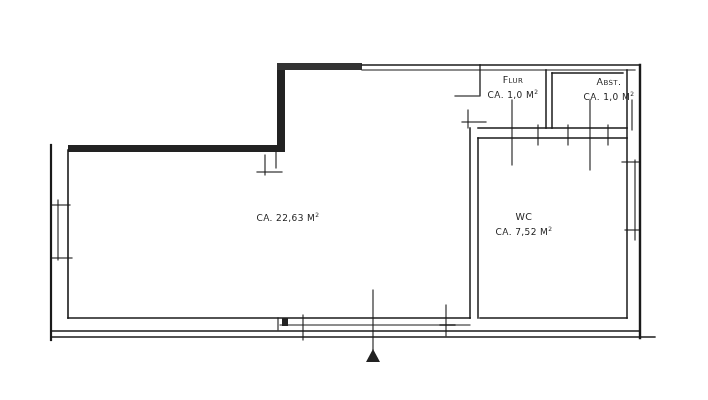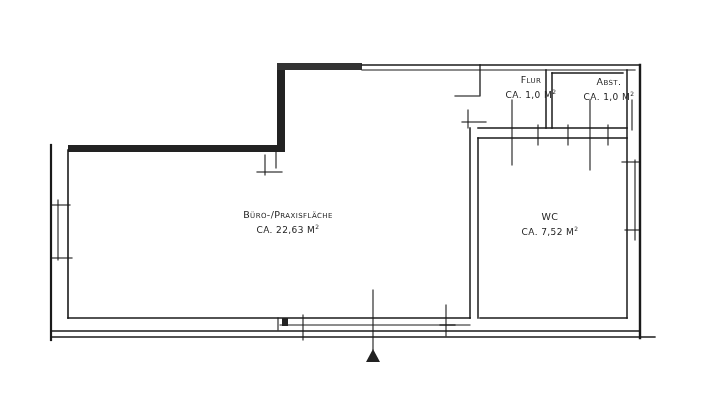--- a/index.html
+++ b/index.html
@@ -90,30 +90,29 @@
       <line x1="276" y1="152" x2="276" y2="168"></line>
       <line x1="278" y1="318" x2="278" y2="330"></line>
     </g>
     <rect x="282" y="318" width="6" height="8" fill="#222" stroke="none"></rect>
   </g>
 
   <polygon points="366,362 380,362 373,349" fill="#222"></polygon>
 </svg>
 
 <div class="label" style="left:213px; top:209px; width:150px;">
-  <span class="name">Büro-/Praxisfläche</span>
   <span class="area"><span>ca. 22,63 m</span><sup>2</sup></span>
 </div>
 
-<div class="label" style="left:496px; top:74px; width:70px;">
+<div class="label" style="left:478px; top:74px; width:70px;">
   <span class="name">Flur</span>
   <span class="area"><span>ca. 1,0 m</span><sup>2</sup></span>
 </div>
 
 <div class="label" style="left:574px; top:76px; width:70px;">
   <span class="name">Abst.</span>
   <span class="area"><span>ca. 1,0 m</span><sup>2</sup></span>
 </div>
 
-<div class="label" style="left:510px; top:211px; width:80px;">
+<div class="label" style="left:484px; top:211px; width:80px;">
   <span class="name">WC</span>
   <span class="area"><span>ca. 7,52 m</span><sup>2</sup></span>
 </div>
 
 </body></html>

